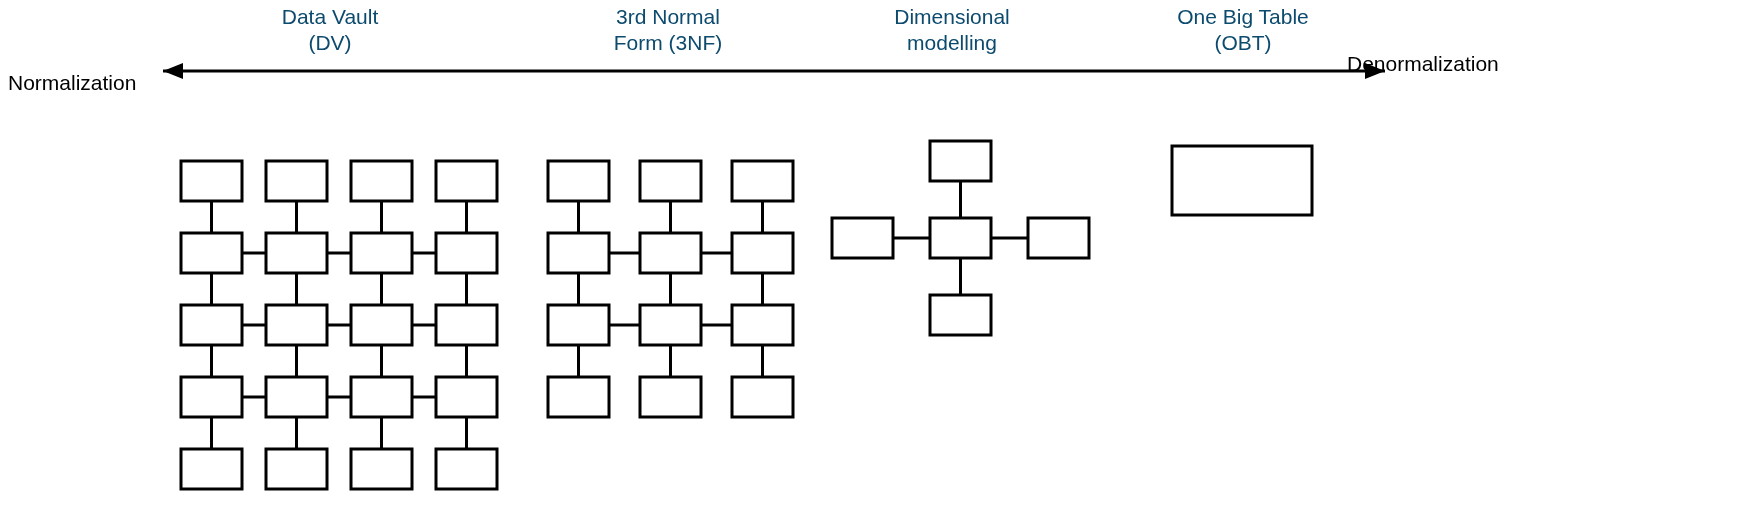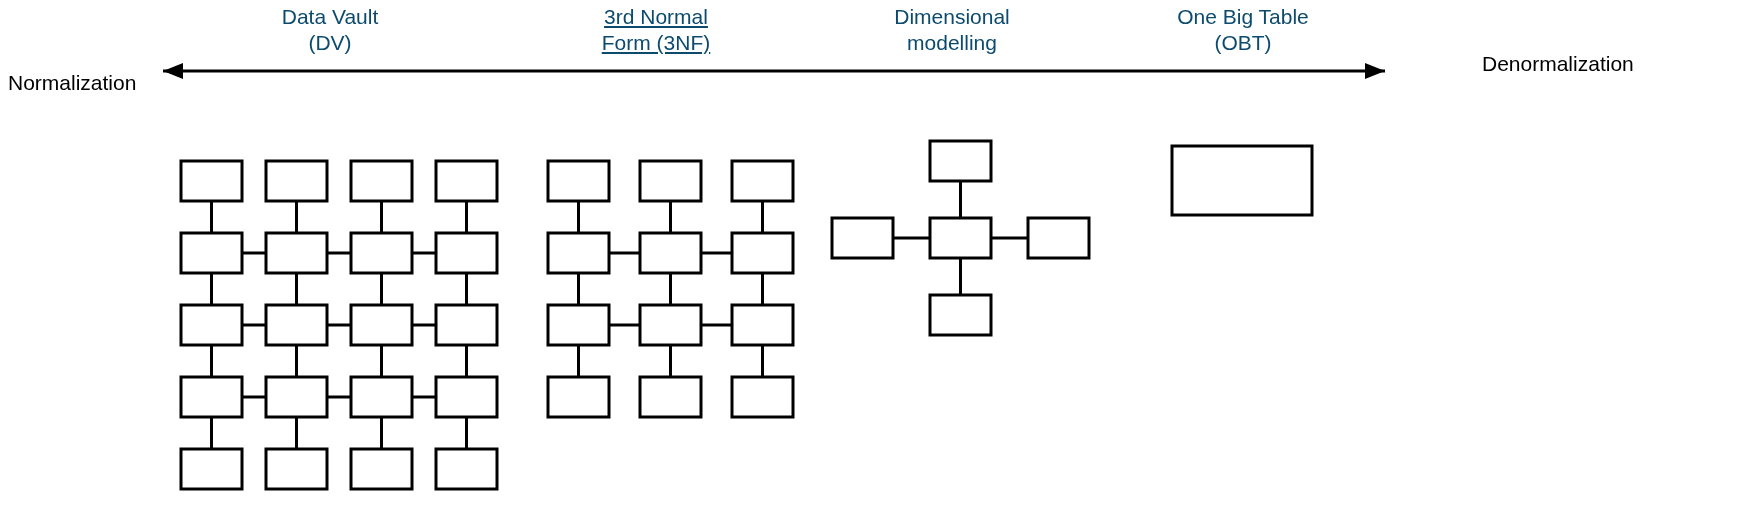--- a/index.html
+++ b/index.html
@@ -24,35 +24,35 @@
     line-height: 26px;
     white-space: nowrap;
     color: #000;
   }
   #label-normalization {
     left: 8px;
     top: 51px;
     margin-top: 19px;
   }
   #label-denormalization {
-    left: 1482px;
+    left: 1347px;
     top: 51px;
   }
   .stage-label {
     position: absolute;
     font-size: 21px;
     line-height: 26px;
     text-align: center;
     color: #0c4a6e;
     white-space: pre-line;
     top: 4px;
     width: 260px;
   }
   #stage-label-0 { left: 200px; }
-  #stage-label-1 { left: 526px; text-decoration: underline; }
+  #stage-label-1 { left: 538px; }
   #stage-label-2 { left: 822px; }
   #stage-label-3 { left: 1113px; }
   #axis-svg {
     position: absolute;
     left: 0;
     top: 0;
   }
   #diagram-svg {
     position: absolute;
     left: 0;

